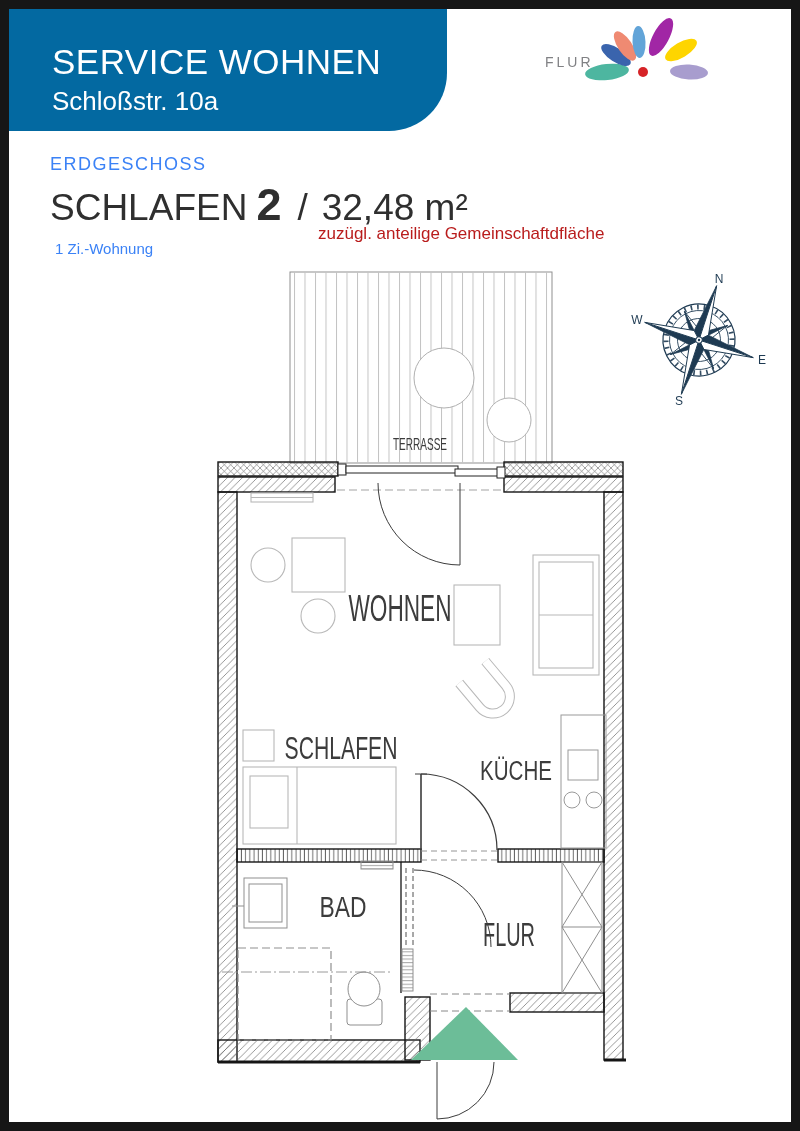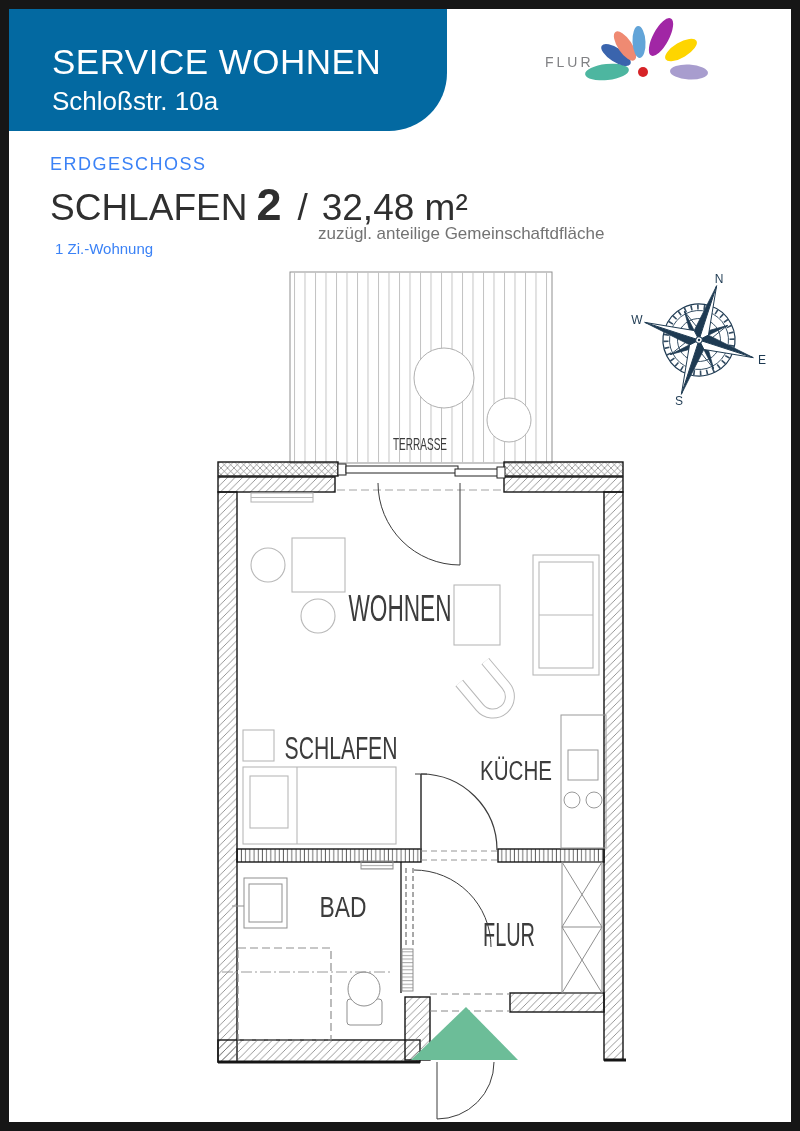--- a/index.html
+++ b/index.html
@@ -19,21 +19,21 @@
              font-weight:bold;letter-spacing:1px;white-space:nowrap;}
   .logo-name .big{font-size:54px;}
   .logo-name .small{font-size:41px;}
   
   .floor{left:41px;top:145px;font-size:18px;letter-spacing:1.5px;color:#3b82f6;}
   .unitrow{left:41px;top:174px;line-height:44px;color:#2f2f2f;white-space:nowrap;}
   .unitrow .ulabel{font-size:37px;font-weight:300;}
   .unitrow .unum{font-size:45px;font-weight:700;margin-left:9px;}
   .unitrow .usep{font-size:37px;font-weight:300;margin-left:16px;}
   .unitrow .uarea{font-size:37px;font-weight:400;margin-left:14px;}
-  .areanote{left:309px;top:215px;font-size:17px;color:#737373;text-align:right;}
+  .areanote{left:309px;top:215px;font-size:17px;color:#b91c1c;text-align:right;}
   .unittype{left:46px;top:231px;font-size:15px;color:#3b82f6;}
   
   svg.plan{position:absolute;left:-9px;top:-9px;width:800px;height:1131px;}
   svg.plan text.rlabel{font-family:"Liberation Sans",sans-serif;fill:#3c3c3c;}
 </style>
 </head>
 <body>
 
 <div class="page">
 

